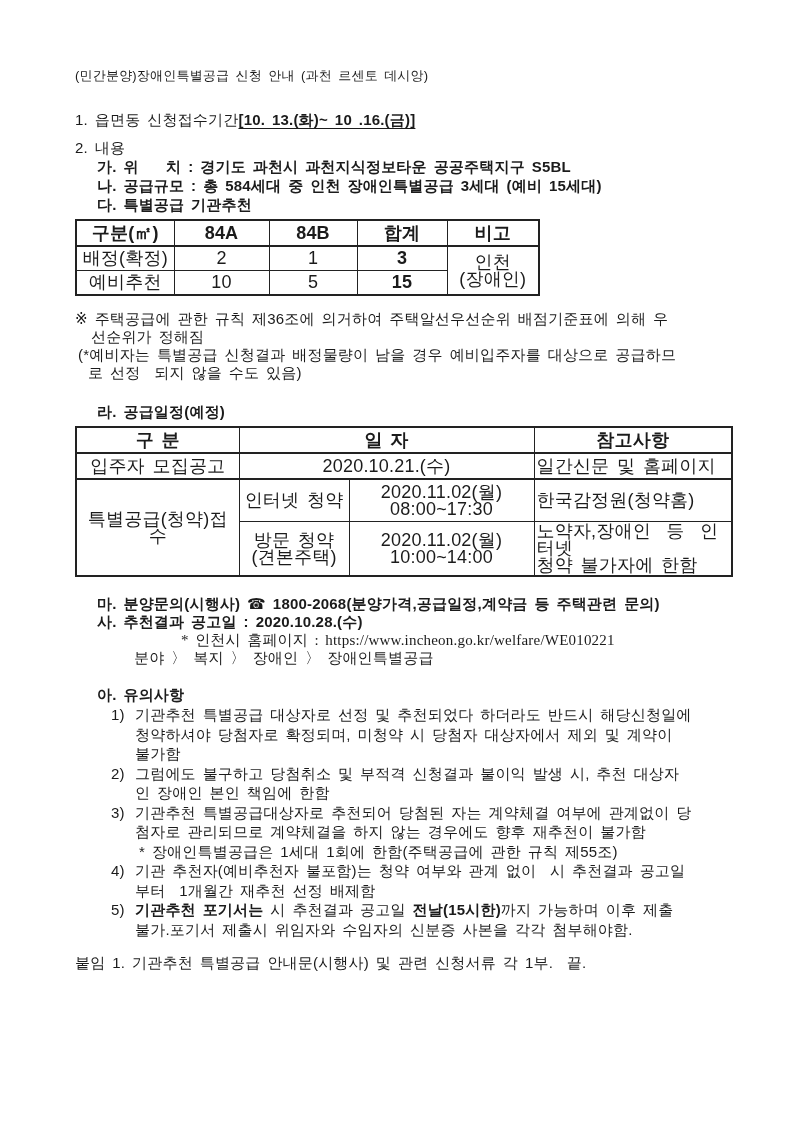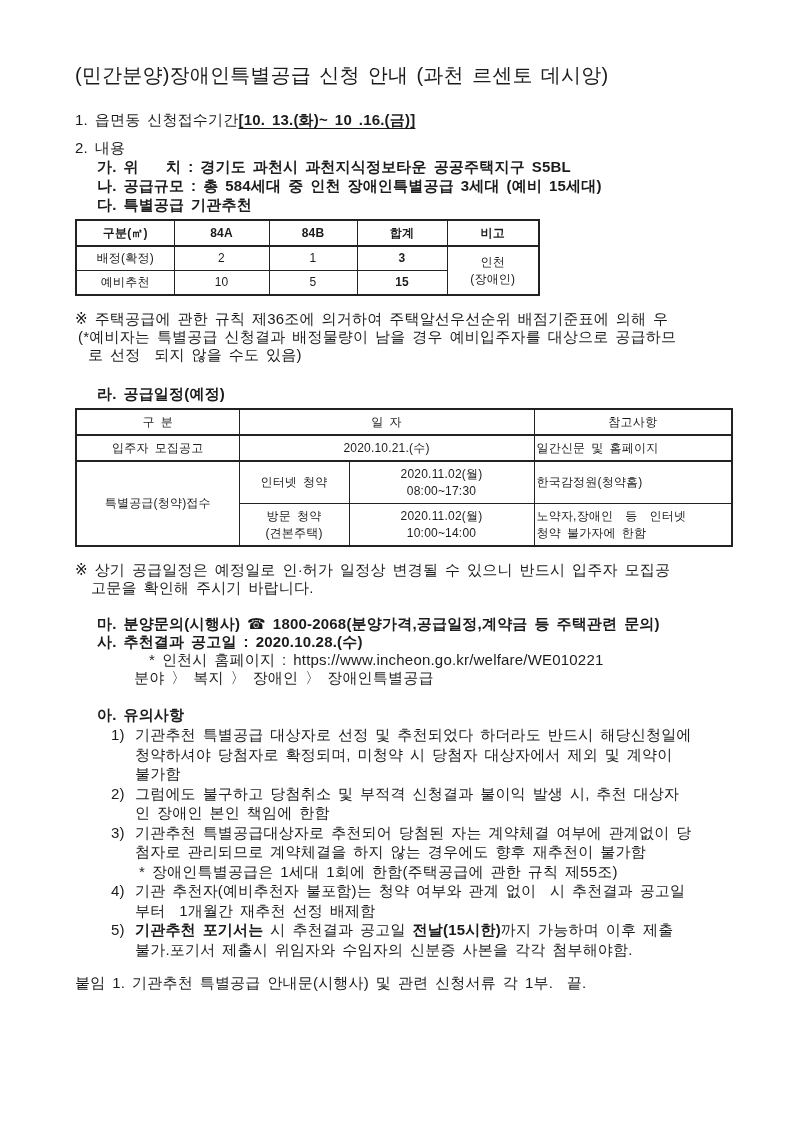--- a/index.html
+++ b/index.html
@@ -11,47 +11,47 @@
     background:#ffffff;
     color:#1b1b1b;
     font-family:"Liberation Sans","DejaVu Sans",sans-serif;
     font-size:15px;
     letter-spacing:0.2px;
     word-spacing:2.5px;
     overflow:hidden;
   }
   [data-bind]{ white-space:pre-wrap; }
   p { margin:0; line-height:19px; }
-  .title { font-size:20px; margin:0 0 25px 0; }
+  .title { font-size:13px; margin:0 0 25px 0; }
   .b  { font-weight:bold; }
   .u  { text-decoration:underline; text-underline-offset:3px; }
   .mt9  { margin-top:9px; }
   .mt14 { margin-top:14px; }
   .mt18 { margin-top:18px; }
   .mt20 { margin-top:20px; }
   .ind1 { margin-left:22px; }
   .hang2 { margin-left:16px; }
   .hang3 { margin-left:3px; }
   .hang4 { margin-left:13px; }
 
   table { border-collapse:collapse; table-layout:fixed; }
   th,td { border:1px solid #222; padding:1px 4px; text-align:center; vertical-align:middle;
-          font-size:12px; line-height:17px; }
+          font-size:18px; line-height:17px; }
   .t1 { width:463px; margin-top:5px; border:2px solid #222; }
   .t1 th { font-weight:bold; border-bottom:2px solid #222; height:22px; }
   .t1 td { height:21px; }
   .t2 { width:656px; margin-top:5px; border:2px solid #222; }
-  .t2 th { font-weight:normal; border-bottom:2px solid #222; height:22px; }
+  .t2 th { font-weight:bold; border-bottom:2px solid #222; height:22px; }
   .t2 .r1 td { height:22px; border-bottom:2px solid #222; }
   .t2 .tall td { height:39px; }
   .t2 .left { text-align:left; padding-left:2px; padding-right:2px; }
   .twolines div { line-height:17px; }
 
   .contact p { line-height:18px; }
-  .homepage { margin-left:52px; }
+  .homepage { margin-left:84px;font-family:Liberation Serif, serif; }
   .navpath  { margin-left:37px; }
 
   .notices { margin-left:14px; }
   .notice { display:flex; }
   .notice .num { flex:none; width:24px; line-height:19.5px; }
   .notice .ntxt { flex:1; }
   .notice .ntxt p { line-height:19.5px; }
 </style>
 </head>
 <body>
@@ -100,20 +100,21 @@
       <td data-bind="doc.table1.rows.1.label">예비추천</td>
       <td data-bind="doc.table1.rows.1.a">10</td>
       <td data-bind="doc.table1.rows.1.b">5</td>
       <td class="b" data-bind="doc.table1.rows.1.total">15</td>
     </tr>
   </tbody>
     </table>
 
   <div class="mt14">
     <p data-bind="doc.note1.0" style="line-height:18px">※ 주택공급에 관한 규칙 제36조에 의거하여 주택알선우선순위 배점기준표에 의해 우</p>
+    <p class="hang2" data-bind="doc.note1.1" style="line-height:18px">선순위가 정해짐</p>
     <p class="hang3" data-bind="doc.note1.2" style="line-height:18px">(*예비자는 특별공급 신청결과 배정물량이 남을 경우 예비입주자를 대상으로 공급하므</p>
     <p class="hang4" data-bind="doc.note1.3" style="line-height:18px">로 선정  되지 않을 수도 있음)</p>
   </div>
 
   <p class="b ind1 mt20" data-bind="doc.schedule_heading">라. 공급일정(예정)</p>
 
   <table class="t2">
     <colgroup>
         <col style="width:163px">
         <col style="width:110px">
@@ -150,24 +151,20 @@
             <div data-bind="doc.table2.row3.date_line2">10:00~14:00</div>
           </td>
       <td class="left twolines">
             <div data-bind="doc.table2.row3.ref_line1">노약자,장애인  등  인터넷</div>
             <div data-bind="doc.table2.row3.ref_line2">청약 불가자에 한함</div>
           </td>
     </tr>
   </tbody>
     </table>
 
-  <div class="mt14">
-    <p data-bind="doc.note2.0" style="line-height:18px">※ 상기 공급일정은 예정일로 인·허가 일정상 변경될 수 있으니 반드시 입주자 모집공</p>
-    <p class="hang2" data-bind="doc.note2.1" style="line-height:18px">고문을 확인해 주시기 바랍니다.</p>
-  </div>
 
   <div class="ind1 contact mt18">
     <p class="b"><span data-bind="doc.contact_ma.pre">마. 분양문의(시행사) ☎ </span><span data-bind="doc.contact_ma.bold">1800-2068</span><span data-bind="doc.contact_ma.post">(분양가격,공급일정,계약금 등 주택관련 문의)</span></p>
     <p class="b" data-bind="doc.contact_sa">사. 추천결과 공고일 : 2020.10.28.(수)</p>
     <p class="homepage" data-bind="doc.homepage">* 인천시 홈페이지 : https://www.incheon.go.kr/welfare/WE010221</p>
     <p class="navpath" data-bind="doc.navpath">분야 〉 복지 〉 장애인 〉 장애인특별공급</p>
   </div>
 
   <div class="ind1 mt18">
     <p class="b" style="margin-bottom:1px" data-bind="doc.caution_heading">아. 유의사항</p>

